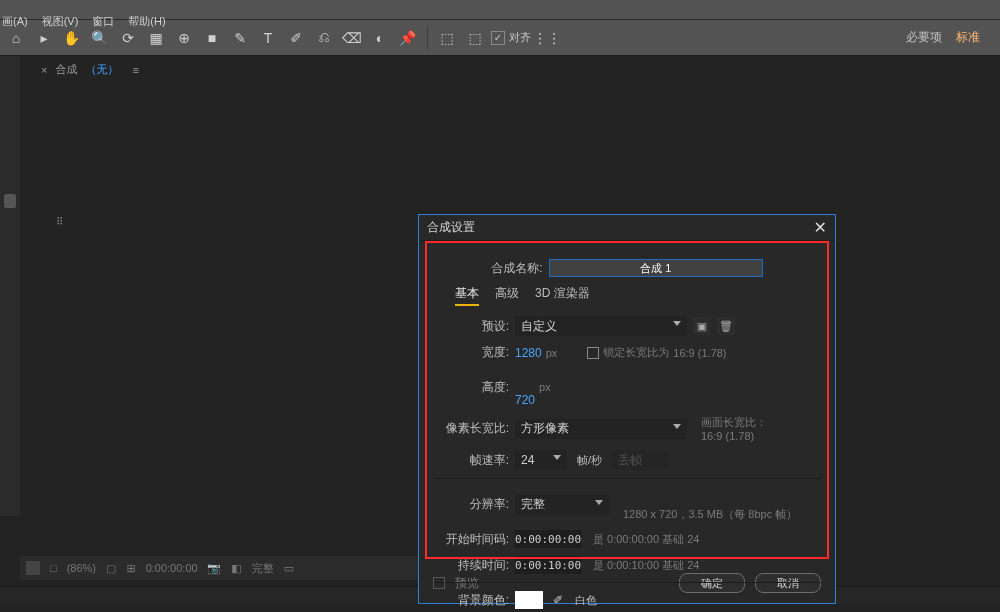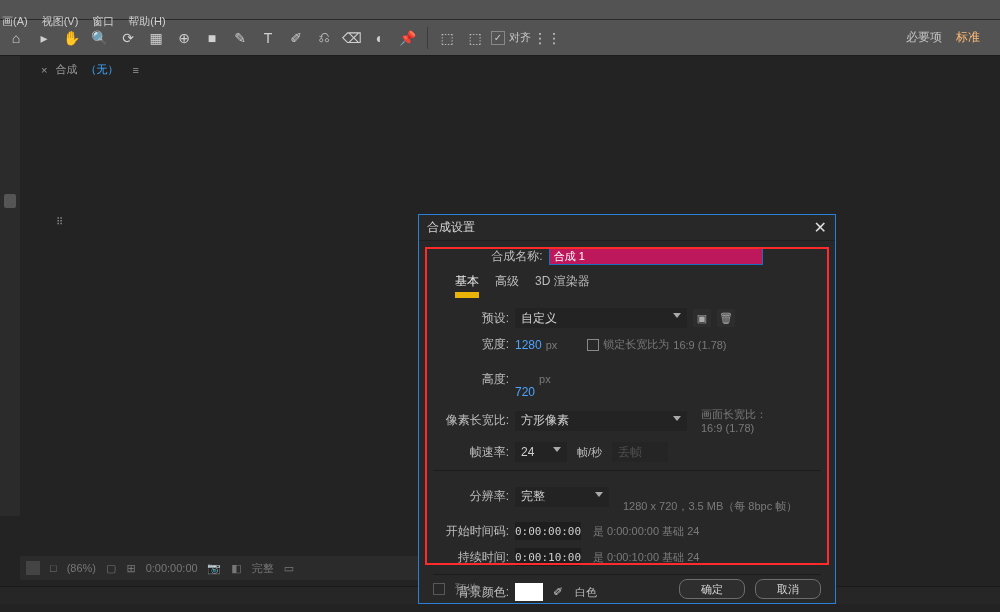--- a/index.html
+++ b/index.html
@@ -33,29 +33,29 @@
 .comp-viewer-bar { position: absolute; left: 20px; top: 500px; height: 24px; width: 440px; display: flex; align-items: center; gap: 10px; color: #777; font-size: 11px; background: #2b2b2b; padding: 0 6px; }
 .comp-viewer-bar .sq { width: 14px; height: 14px; background: #444; }
 
 .timeline-header { position: absolute; left: 0; top: 530px; width: 1000px; height: 18px; background: #262626; border-top: 1px solid #1a1a1a; }
 
 
 .dialog { position: absolute; left: 418px; top: 158px; width: 418px; height: 390px; background: #282828; border: 1px solid #2a7fd6; }
 .dialog .titlebar { height: 26px; background: #282828; display: flex; align-items: center; padding: 0 8px; border-bottom: 1px solid #1f1f1f; color: #d6d6d6; font-size: 12px; }
 .dialog .titlebar .x { margin-left: auto; color: #ddd; font-size: 16px; cursor: pointer; }
 
-.dialog .body { position: relative; height: 322px; padding: 0 14px 0 14px; }
+.dialog .body { position: relative; height: 322px; padding: 12px 14px 0 14px; }
 .red-frame { position: absolute; left: 6px; top: 0; right: 6px; height: 318px; border: 2px solid #ff2a2a; pointer-events: none; }
 
 .row { display: flex; align-items: center; margin-bottom: 8px; font-size: 12px; }
 .row .lbl { text-align: right; color: #bdbdbd; }
-.input-text { background: #be185d; color: #fff; border: 1px solid #1d6fc1; height: 18px; padding: 0 4px; font-size: 11px; }
+.input-text { background: #404040; color: #fff; border: 1px solid #1d6fc1; height: 18px; padding: 0 4px; font-size: 11px; text-align: center; }
 
 .tabs { display: flex; gap: 16px; margin: 6px 0 10px 22px; font-size: 12px; color: #bcbcbc; }
-.tabs .tab.active { color: #e8e8e8; border-bottom: 6px solid #eab308; padding-bottom: 2px; }
+.tabs .tab.active { color: #e8e8e8; border-bottom: 2px solid #eab308; padding-bottom: 2px; }
 
 .dd { background: #232323; color: #cfcfcf; height: 20px; display: flex; align-items: center; padding: 0 6px; position: relative; font-size: 12px; }
 .dd .caret { position: absolute; right: 6px; top: 5px; border-left: 4px solid transparent; border-right: 4px solid transparent; border-top: 5px solid #aaa; }
 .link-num { color: #4da3ff; }
 .chk { width: 12px; height: 12px; border: 1px solid #888; display: inline-block; margin-right: 4px; }
 .muted { color: #7a7a7a; }
 .small { font-size: 11px; }
 .sep { height: 1px; background: #1c1c1c; margin: 6px 0 8px 0; }
 
 .tc-field { background: #1e1e1e; color: #cfcfcf; height: 18px; width: 66px; display: inline-flex; align-items: center; justify-content: center; font-size: 11px; font-family: monospace; }

